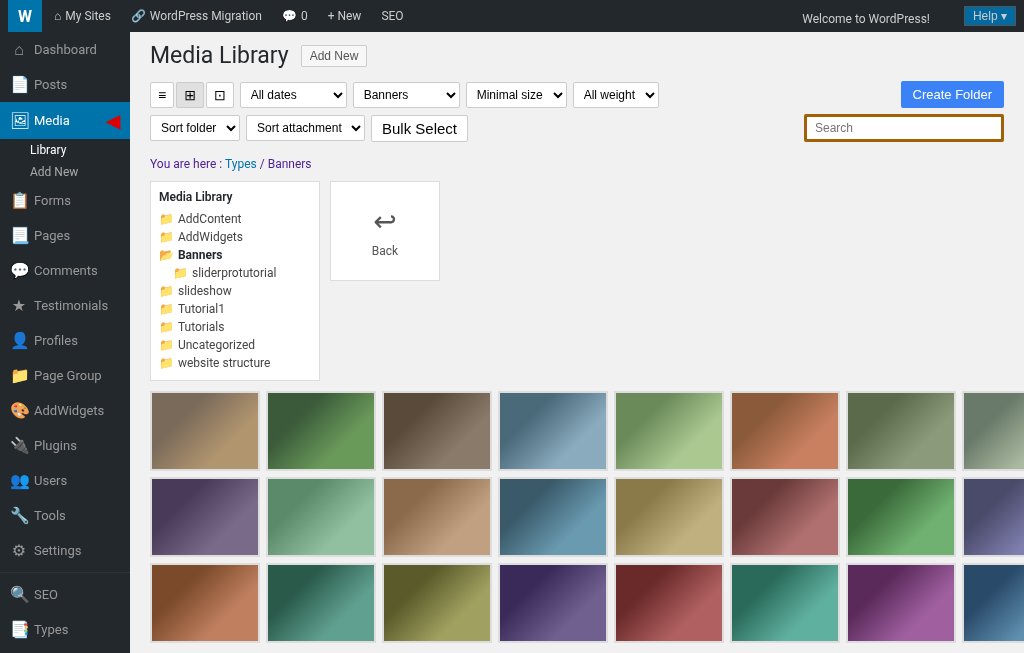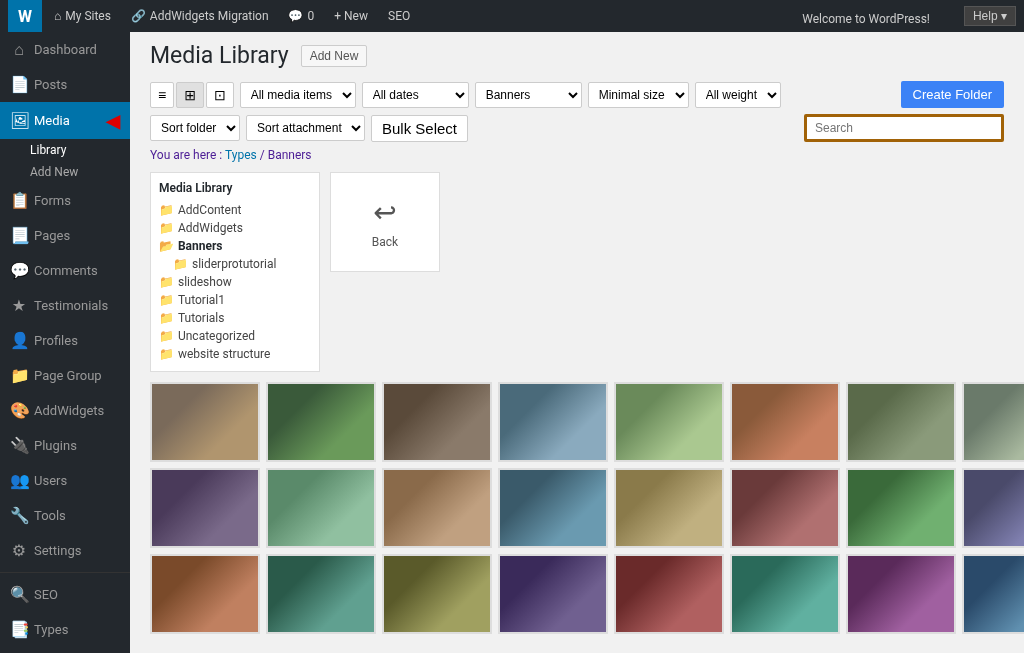--- a/index.html
+++ b/index.html
@@ -22,21 +22,21 @@
       padding: 0 8px;
       display: flex;
       align-items: center;
       gap: 4px;
       cursor: pointer;
       height: 32px;
     }
     #wpadminbar .bar-wp { background: #0073aa; padding: 0 10px; }
     #wpadminbar .bar-right { margin-left: auto; color: #ccc; font-size: 12px; display: flex; align-items: flex-end; gap: 24px; }
     #wpadminbar .bar-right .welcome { padding: 0 10px; }
-    #wpadminbar .bar-right .help-btn { background: #404040; border: 1px solid #555; color: #ccc; padding: 2px 8px; cursor: pointer; font-size: 12px; display: flex; align-items: center; gap: 4px; }
+    #wpadminbar .bar-right .help-btn { background: #0369a1; border: 1px solid #555; color: #ccc; padding: 2px 8px; cursor: pointer; font-size: 12px; display: flex; align-items: center; gap: 4px; }
 
     
     .main-layout { display: flex; flex: 1; overflow: hidden; }
 
     
     .sidebar {
       width: 130px;
       background: #23282d;
       color: #999;
       flex-shrink: 0;
@@ -121,21 +121,21 @@
       cursor: pointer;
       border-radius: 2px;
       margin-left: auto;
     }
 
     
     .toolbar2 {
       display: flex;
       align-items: center;
       gap: 6px;
-      margin-bottom: 6px;
+      margin-bottom: 15px;
     }
     .toolbar2 select {
       border: 1px solid #ccc;
       background: #fff;
       padding: 4px 6px;
       font-size: 12px;
       cursor: pointer;
       border-radius: 2px;
     }
     .bulk-select-btn {
@@ -259,21 +259,21 @@
 <div id="wpadminbar">
   <div class="bar-item bar-wp">
     <span style="font-weight:bold;color:#fff;font-size:16px;">W</span>
   </div>
   <div class="bar-item">
     <span>⌂</span>
     <span>My Sites</span>
   </div>
   <div class="bar-item">
     <span>🔗</span>
-    <span>AddWidgets Migration</span>
+    <span>WordPress Migration</span>
   </div>
   <div class="bar-item">
     <span>💬</span>
     <span>0</span>
   </div>
   <div class="bar-item">
     <span>+ New</span>
   </div>
   <div class="bar-item">
     <span>SEO</span>
@@ -369,26 +369,20 @@
         <h1 class="page-title">Media Library</h1>
         <button class="add-new-btn">Add New</button>
       </div>
 
       <div class="toolbar">
         <div class="view-toggle">
           <button class="view-btn">≡</button>
           <button class="view-btn active">⊞</button>
           <button class="view-btn">⊡</button>
         </div>
-        <select>
-          <option>All media items</option>
-          <option>Images</option>
-          <option>Audio</option>
-          <option>Video</option>
-        </select>
         <select>
           <option>All dates</option>
           <option>January 2016</option>
         </select>
         <select>
           <option selected="">Banners</option>
           <option>All categories</option>
         </select>
         <select>
           <option>Minimal size</option>

